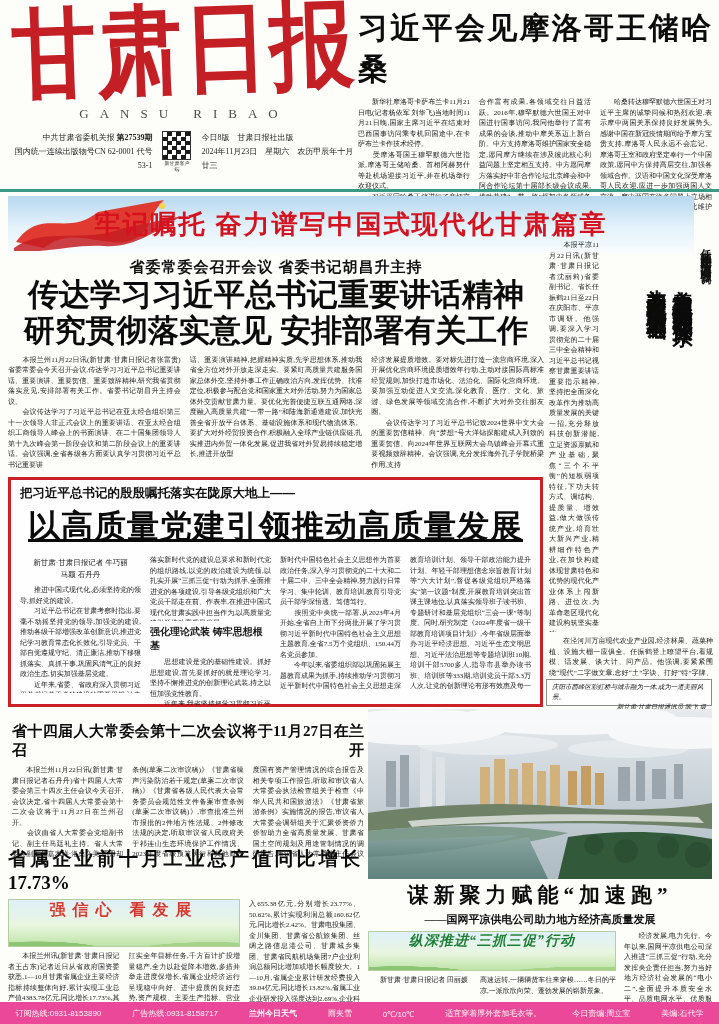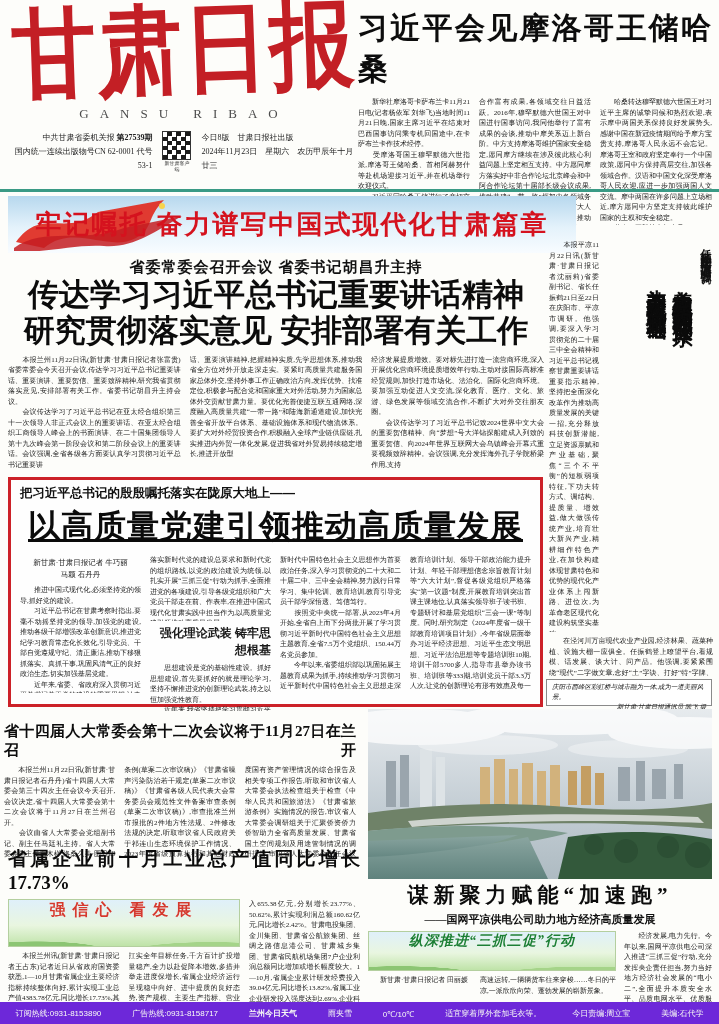--- a/index.html
+++ b/index.html
@@ -27,21 +27,21 @@
       align-items:center;justify-content:center;overflow:hidden;}
   #banner .txt{font-size:26px;font-weight:900;color:#d5121e;letter-spacing:2px;z-index:2;}
   
   .kicker{font-size:15px;font-weight:700;text-align:center;letter-spacing:1px;color:#111;}
   .bigline{font-size:31px;font-weight:900;text-align:center;letter-spacing:0;color:#0b0b0b;line-height:1.16;}
   
   #redbox{border:3px solid #cc2128;padding:5px 9px 4px;box-sizing:border-box;background:#fefefe;}
   #redbox .rb-kicker{font-size:12.5px;font-weight:700;color:#111;}
   #redbox .rb-head{font-size:32px;font-weight:900;text-align:center;letter-spacing:1px;margin:3px 0 6px;color:#0b0b0b;text-decoration:underline;}
   .byline{font-size:7.5px;text-align:center;line-height:1.6;white-space:pre-wrap;margin:2px 0 4px;}
-  .subhead{font-size:12px;font-weight:700;text-align:right;margin:4px 0;}
+  .subhead{font-size:10px;font-weight:700;text-align:left;margin:4px 0;}
   
   .vwrap{display:flex;}
   .vheads{writing-mode:vertical-rl;height:392px;width:114px;flex:none;}
   .v-kick{font-size:11px;font-weight:700;letter-spacing:2px;color:#111;margin-left:4px;}
   .v-line{font-size:20px;line-height:23px;font-weight:900;color:#0b0b0b;letter-spacing:2px;padding-top:34px;margin-left:3px;}
   
   #capbox{border:1px solid #8a8a8a;padding:2px 5px;box-sizing:border-box;background:#fff;}
   #capbox div{font-size:6.5px;font-style:italic;line-height:1.55;color:#222;}
   #capbox .credit{text-align:right;}
   
@@ -51,21 +51,21 @@
   .h-power-sub{font-size:11px;font-weight:700;text-align:center;margin-top:3px;color:#111;}
   
   .promo{background:
       radial-gradient(90% 70% at 12% 115%, #8cc573 35%, transparent 36%),
       radial-gradient(110% 80% at 88% 120%, #a5d489 35%, transparent 36%),
       linear-gradient(180deg,#dff0fa 0%,#e9f6e0 55%,#bfe3a8);
       border:1px solid #b4cf9f;display:flex;align-items:flex-start;justify-content:center;box-sizing:border-box;}
   .promo-txt1{font-size:16px;font-weight:900;letter-spacing:7px;color:#d43a2f;text-shadow:0 0 1px #fff;}
   .promo-txt2{font-size:14px;font-weight:900;font-style:italic;letter-spacing:1px;color:#1c7f35;text-shadow:0 0 1px #fff;}
   
-  #footer{background:#6d28d9;display:flex;align-items:center;justify-content:space-around;
+  #footer{background:#ec4899;display:flex;align-items:center;justify-content:space-around;
       font-size:8px;color:#fbfdf6;}
   #footer span{white-space:nowrap;}
 </style>
 </head>
 <body>
 
 <div id="page">
 
   <div class="abs" style="left:12px;top:4px;width:344px;height:182px;">
     <div id="mast-title">甘肃日报</div>
@@ -94,21 +94,21 @@
 　　习近平同哈桑王储进行了亲切交谈。
 　　习近平请哈桑王储转达对穆罕默德六世国王的亲切问候和良好祝愿。习近平指出,中摩两国关系发展良好,双方务实</div>
       <div class="col">合作富有成果,各领域交往日益活跃。2016年,穆罕默德六世国王对中国进行国事访问,我同他举行了富有成果的会谈,推动中摩关系迈上新台阶。中方支持摩洛哥维护国家安全稳定,愿同摩方继续在涉及彼此核心利益问题上坚定相互支持。中方愿同摩方落实好中非合作论坛北京峰会和中阿合作论坛第十届部长级会议成果,推动共建“一带一路”框架内各领域务实合作取得更多成果。双方要扩大人文交流,夯实两国友好民意基础,推动中摩战略伙伴关系得到更大发展。</div>
       <div class="col">　　哈桑转达穆罕默德六世国王对习近平主席的诚挚问候和热烈欢迎,表示摩中两国关系保持良好发展势头,感谢中国在新冠疫情期间给予摩方宝贵支持,摩洛哥人民永远不会忘记。摩洛哥王室和政府坚定奉行一个中国政策,愿同中方保持高层交往,加强各领域合作。汉语和中国文化深受摩洛哥人民欢迎,应进一步加强两国人文交流。摩中两国在许多问题上立场相近,摩方愿同中方坚定支持彼此维护国家的主权和安全稳定。
 　　蔡奇、王毅等参加会见。</div>
     </div>
   </div>
 
   <div class="abs divider" style="left:0;top:189px;width:719px;"></div>
 
-  <div id="banner" class="abs sans" style="left:8px;top:196px;width:568px;height:57px;">
+  <div id="banner" class="abs sans" style="left:8px;top:196px;width:686px;height:57px;">
     <svg class="abs" style="left:6px;top:2px;" width="170" height="53" viewBox="0 0 170 53">
       <path d="M2,44 C28,8 52,40 84,14 L150,2 C132,20 140,30 122,40 C95,55 60,25 30,50 Z" fill="#e03026" opacity="0.95"></path>
       <path d="M0,50 C30,28 70,46 110,30 L168,18 C140,34 120,50 90,48 C60,46 30,56 0,53 Z" fill="#c41d22" opacity="0.85"></path>
       <circle cx="148" cy="8" r="3" fill="#f7d34c"></circle>
     </svg>
     <div class="txt">牢记嘱托 奋力谱写中国式现代化甘肃篇章</div>
   </div>
 
   <div class="abs" style="left:8px;top:258px;width:536px;height:218px;">
     <div class="kicker sans">省委常委会召开会议 省委书记胡昌升主持</div>
@@ -218,21 +218,21 @@
     </g>
     <g fill="#ffffff" opacity="0.75">
       <ellipse cx="50" cy="18" rx="90" ry="18"></ellipse>
         <ellipse cx="200" cy="10" rx="110" ry="16"></ellipse>
       <ellipse cx="320" cy="24" rx="80" ry="16"></ellipse>
         <ellipse cx="120" cy="36" rx="70" ry="10" opacity="0.5"></ellipse>
       <ellipse cx="260" cy="40" rx="60" ry="9" opacity="0.45"></ellipse>
     </g>
   </svg>
 
-  <div class="abs" style="left:4px;top:722px;width:352px;height:120px;">
+  <div class="abs" style="left:12px;top:722px;width:352px;height:120px;">
     <div class="h-npc">省十四届人大常委会第十二次会议将于11月27日在兰召开</div>
     <div class="cols" style="margin-top:5px;height:94px;">
       <div class="col">　　本报兰州11月22日讯(新甘肃·甘肃日报记者石丹丹)省十四届人大常委会第三十四次主任会议今天召开,会议决定,省十四届人大常委会第十二次会议将于11月27日在兰州召开。
 　　会议由省人大常委会党组副书记、副主任马廷礼主持。省人大常委会副主任嘉木样·洛桑久美·图丹却吉尼玛、李沛兴、白尚成及秘书长李康新出席会议。
 　　主任会议建议,本次常委会会议议程共21项,审议《甘肃省优化营商环境</div>
       <div class="col">条例(草案二次审议稿)》《甘肃省噪声污染防治若干规定(草案二次审议稿)》《甘肃省各级人民代表大会常务委员会规范性文件备案审查条例(草案二次审议稿)》,审查批准兰州市报批的2件地方性法规、2件修改法规的决定,听取审议省人民政府关于祁连山生态环境保护工作情况、2023年度省级预算执行和其他财政收支审计查出问题整改情况、全省防沙治沙工作情况的报告和2023年</div>
       <div class="col">度国有资产管理情况的综合报告及相关专项工作报告,听取和审议省人大常委会执法检查组关于检查《中华人民共和国旅游法》《甘肃省旅游条例》实施情况的报告,审议省人大常委会调研组关于汇聚侨资侨力侨智助力全省高质量发展、甘肃省国土空间规划及用途管制情况的调研报告,审议省人大常委会主任会议关于提请审议《甘肃省人民代表大会常务委员会关于召开甘肃省第十四届人民代表大会第三次会议的决定(草案)》的议案。(转3版)</div>
     </div>
   </div>
 

